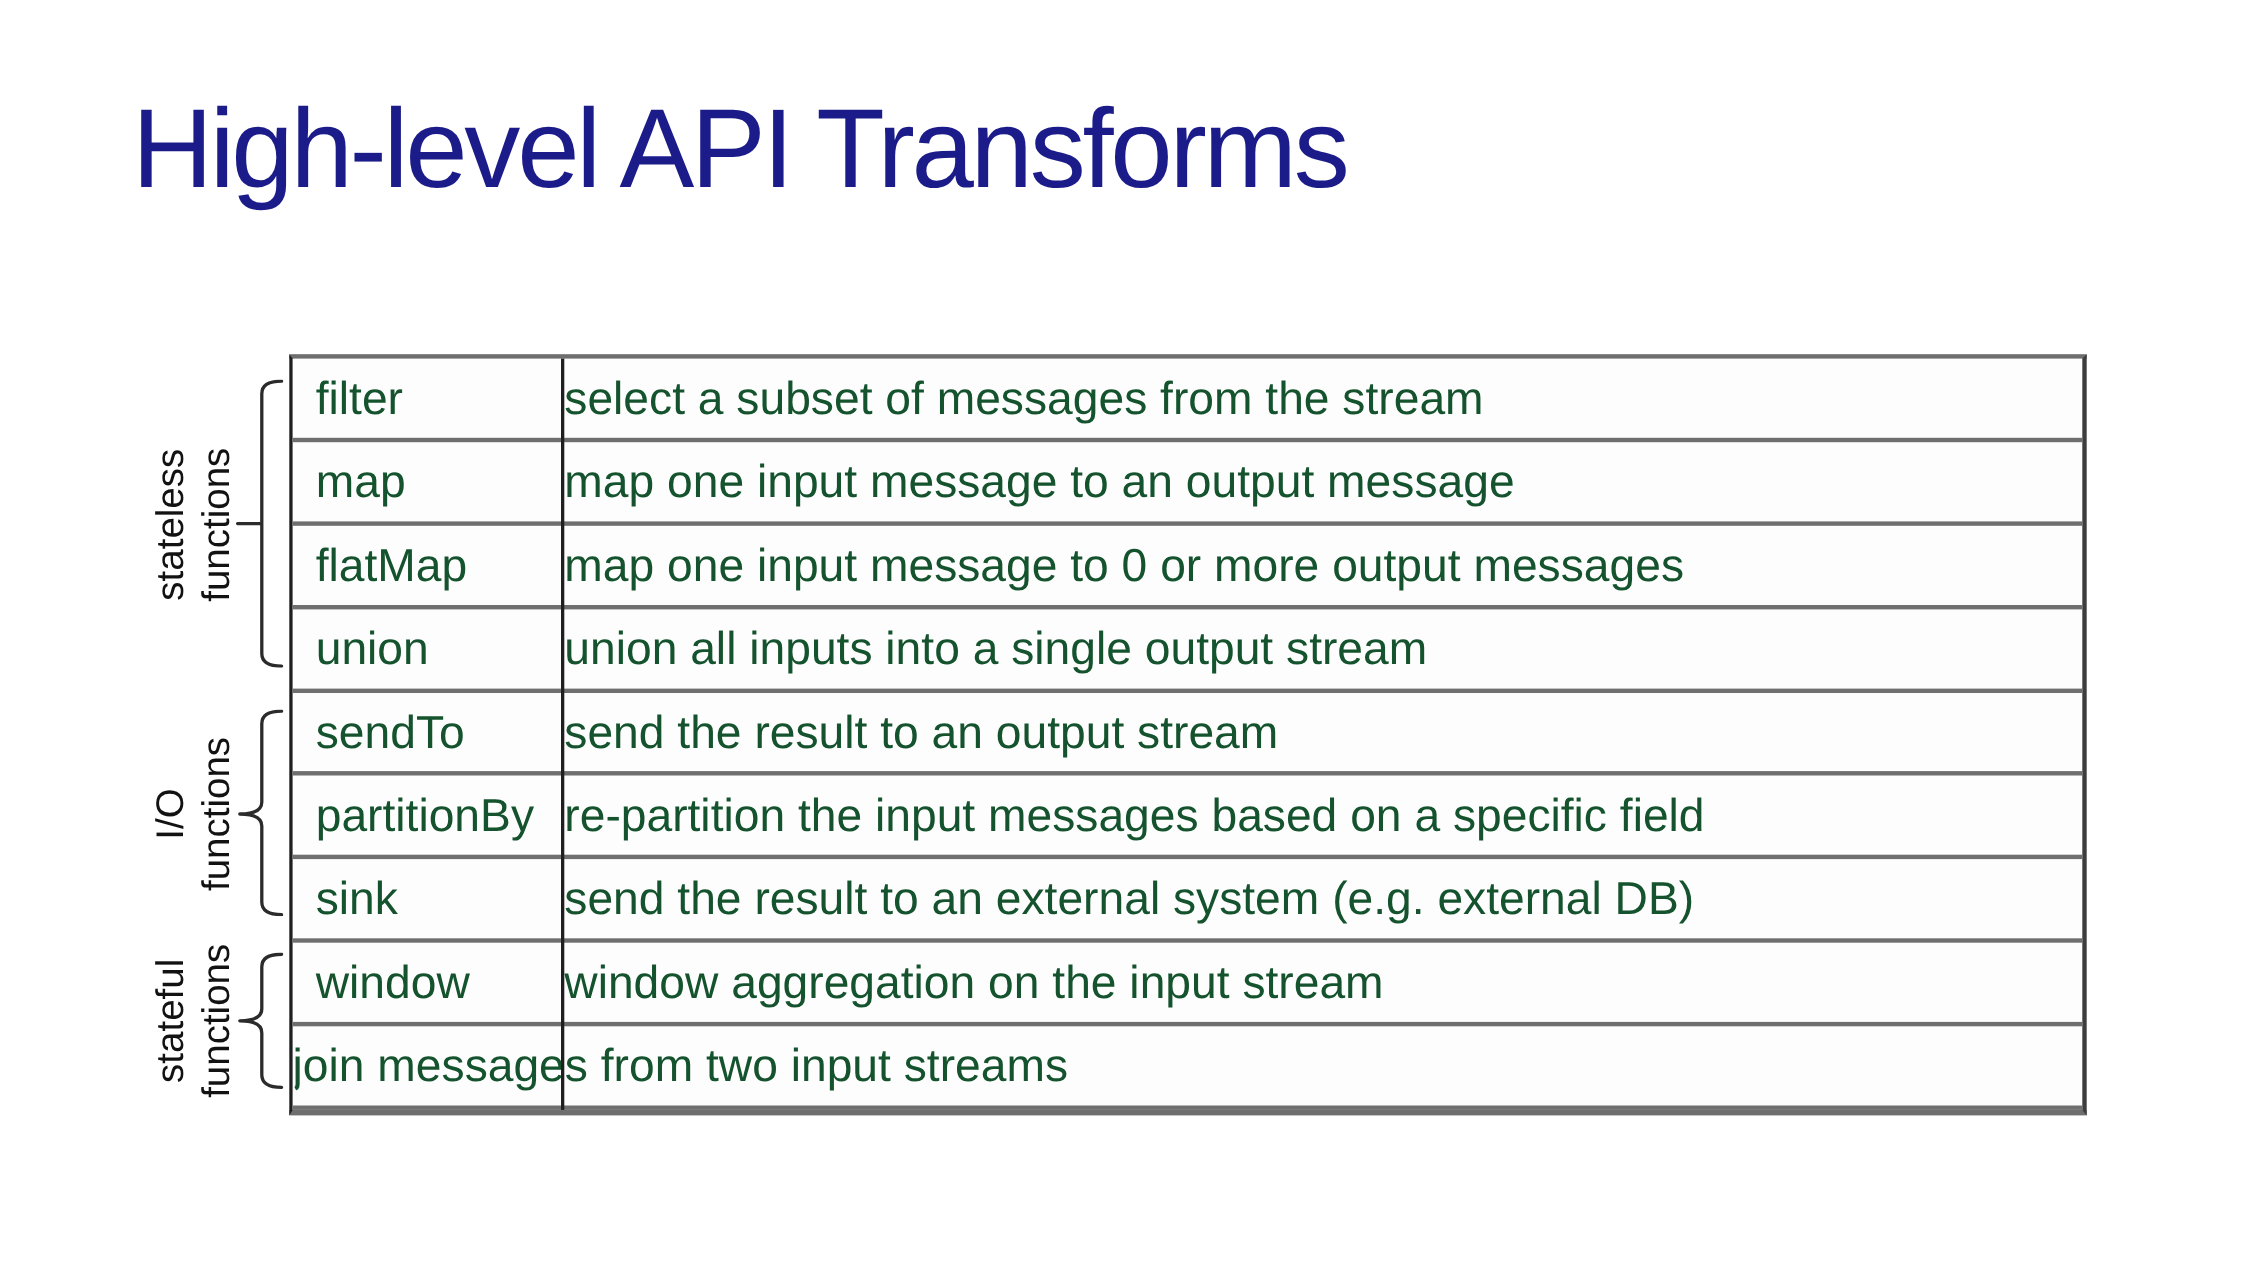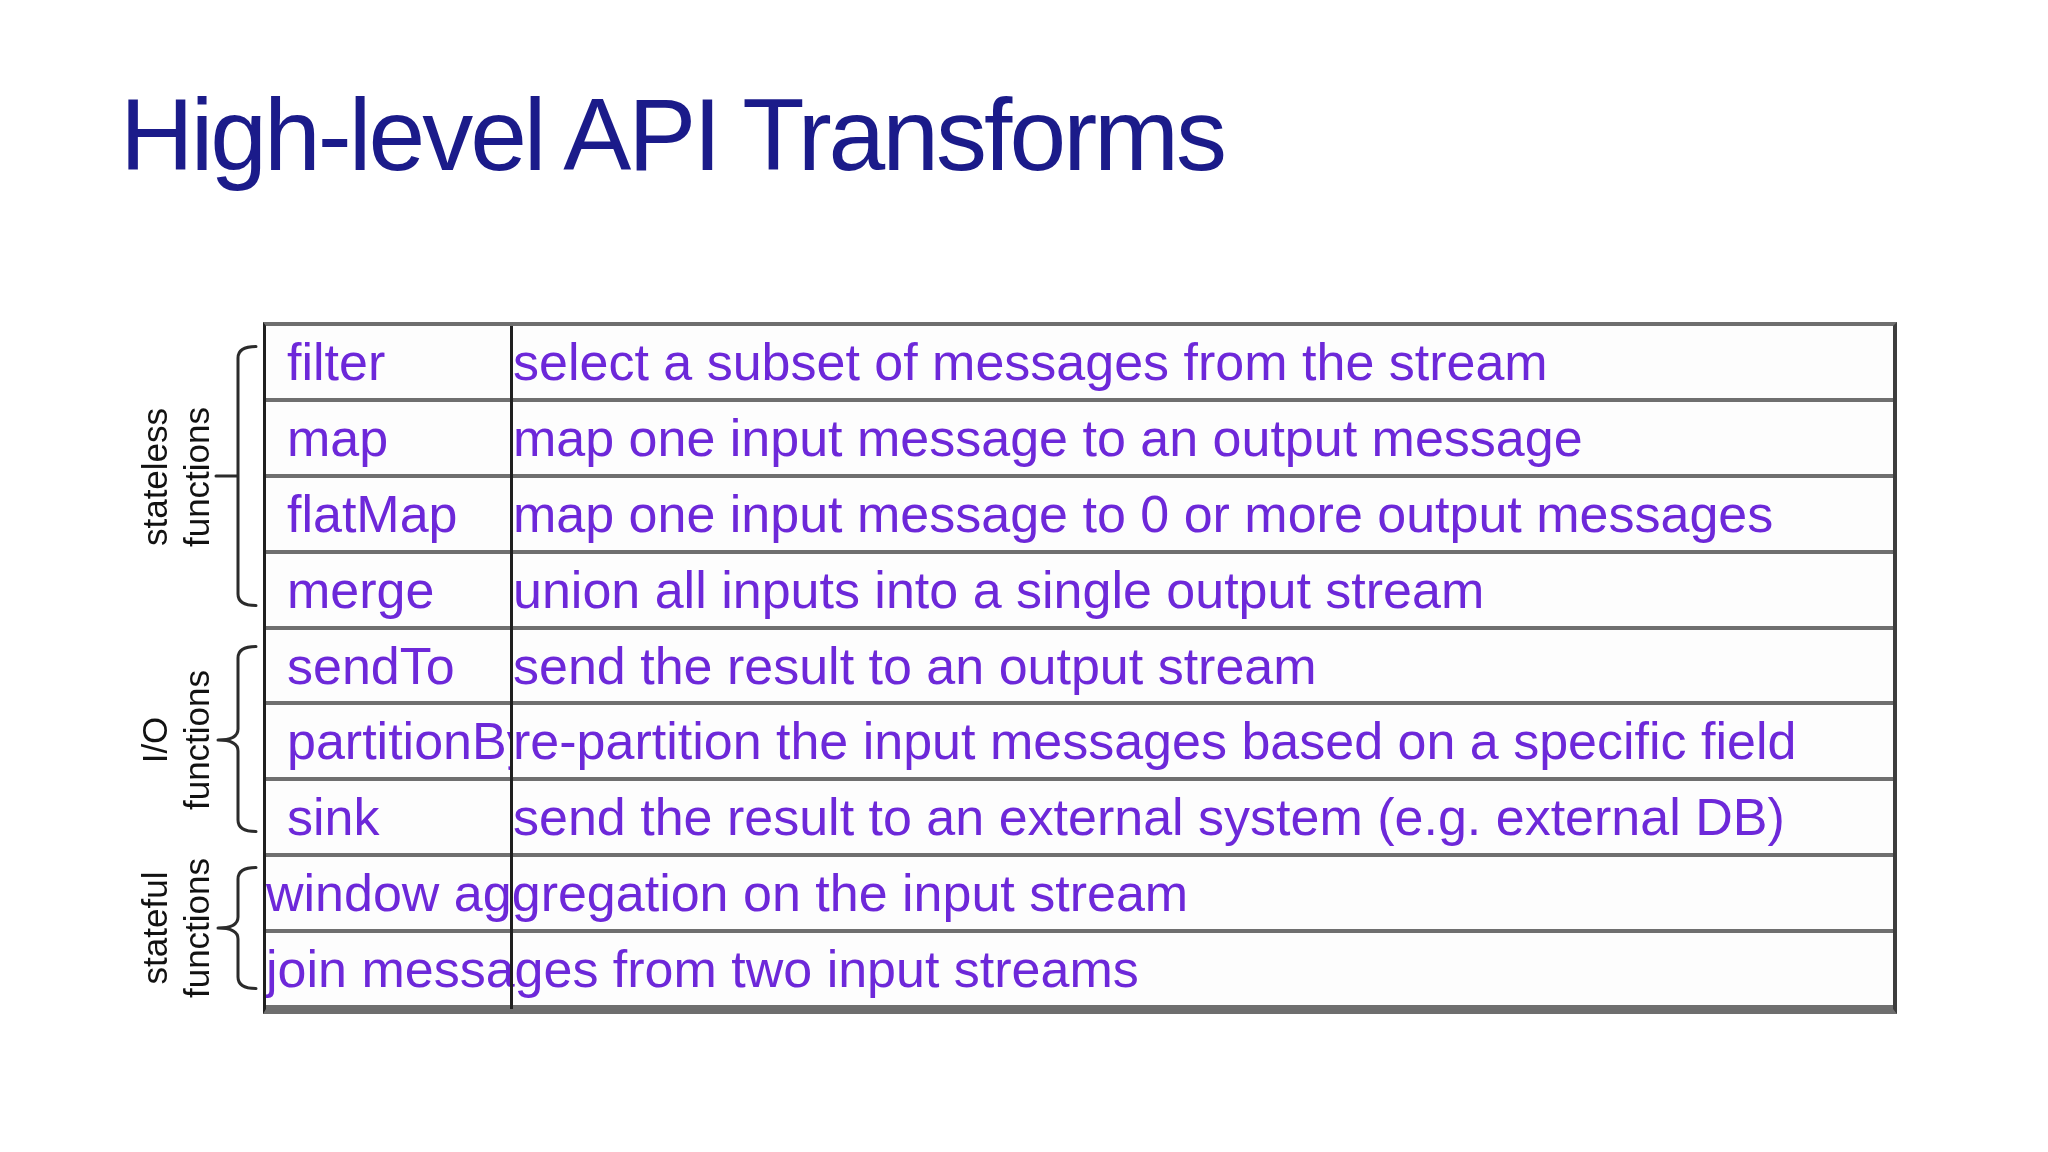--- a/index.html
+++ b/index.html
@@ -45,24 +45,25 @@
   .xrow {
     flex: 1 1 0;
     display: flex;
     align-items: stretch;
     border-bottom: 4px solid #6f6f6f;
   }
   .xrow:last-child { border-bottom: none; }
   .cell {
     display: flex;
     align-items: center;
-    font-size: 52px;
-    color: #6d28d9;
+    font-size: 42px;
+    color: #14532d;
     white-space: nowrap;
     overflow: hidden;
+    border-radius: 26px;
   }
   .cell.fname {
     width: 247px;
     flex: 0 0 auto;
     padding-left: 21px;
     box-sizing: border-box;
   }
   .cell.fdesc {
     flex: 1 1 auto;
   }
@@ -141,36 +142,37 @@
     </div>
     <div class="xrow">
       <div class="cell fname">map</div>
       <div class="cell fdesc">map one input message to an output message</div>
     </div>
     <div class="xrow">
       <div class="cell fname">flatMap</div>
       <div class="cell fdesc">map one input message to 0 or more output messages</div>
     </div>
     <div class="xrow">
-      <div class="cell fname">merge</div>
+      <div class="cell fname">union</div>
       <div class="cell fdesc">union all inputs into a single output stream</div>
     </div>
     <div class="xrow">
       <div class="cell fname">sendTo</div>
       <div class="cell fdesc">send the result to an output stream</div>
     </div>
     <div class="xrow">
       <div class="cell fname">partitionBy</div>
       <div class="cell fdesc">re-partition the input messages based on a specific field</div>
     </div>
     <div class="xrow">
       <div class="cell fname">sink</div>
       <div class="cell fdesc">send the result to an external system (e.g. external DB)</div>
     </div>
     <div class="xrow">
+      <div class="cell fname">window</div>
       <div class="cell fdesc">window aggregation on the input stream</div>
     </div>
     <div class="xrow">
       <div class="cell fdesc">join messages from two input streams</div>
     </div>
 
     <div class="col-divider"></div>
   </div>
 
 </div>

